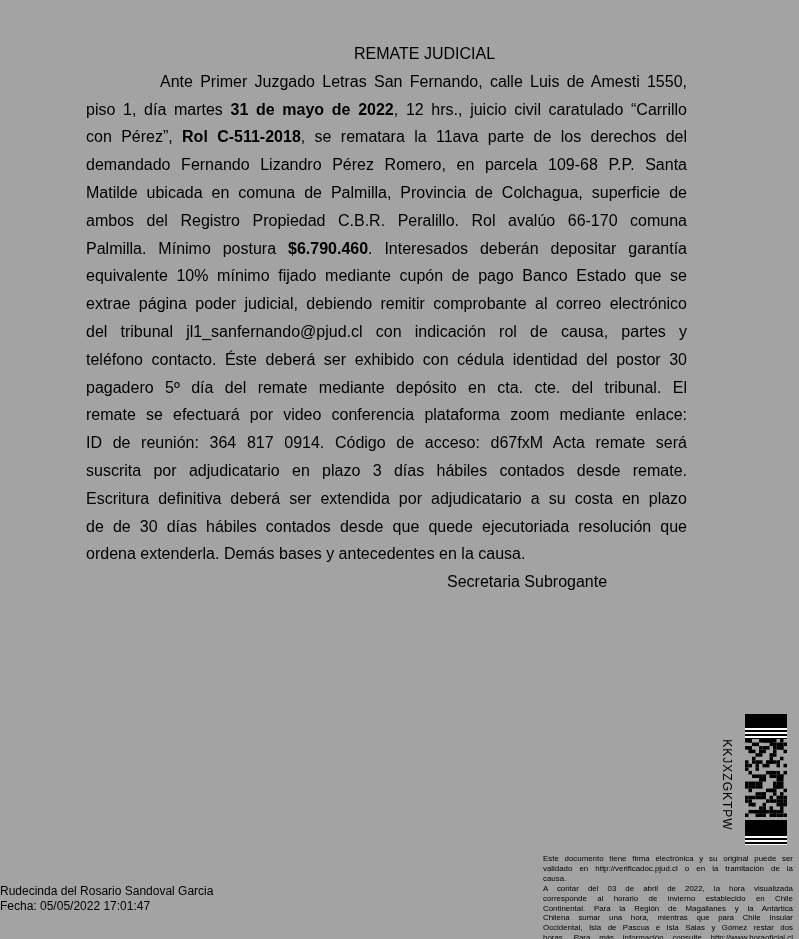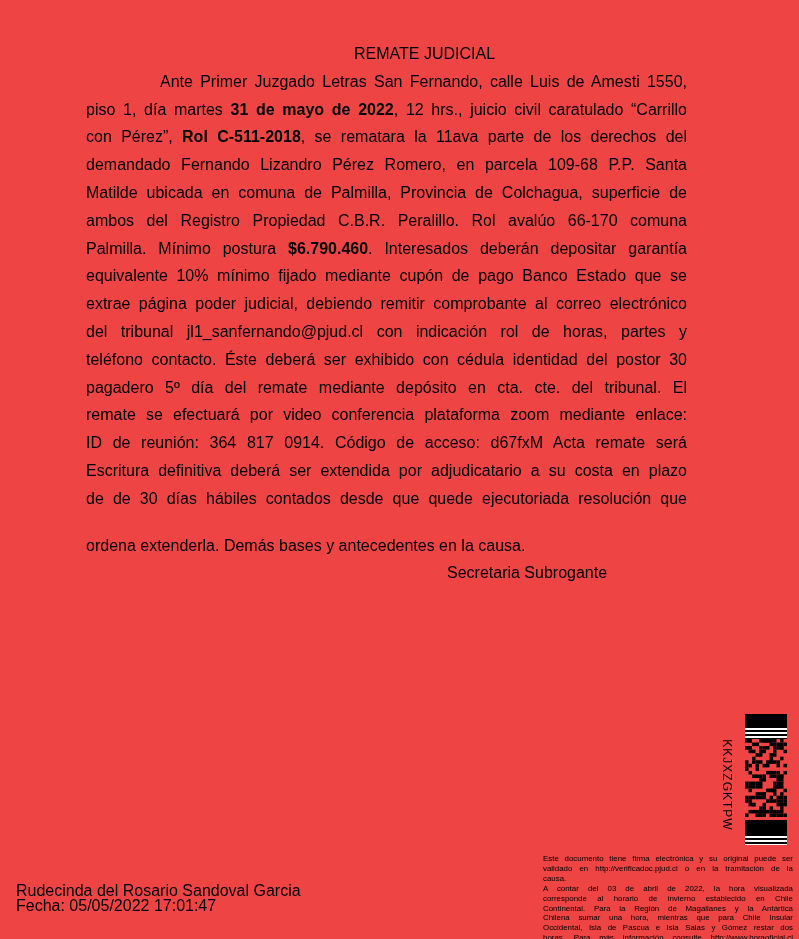--- a/index.html
+++ b/index.html
@@ -1,20 +1,20 @@
 <!DOCTYPE html>
 <html><head>
 <meta charset="utf-8">
 <style>
   html,body { margin:0; padding:0; background:#ffffff; }
   .page {
     position: relative;
     width: 799px;
     height: 939px;
-    background: #ef4444;
+    background: #a3a3a3;
     font-family: "Liberation Sans", sans-serif;
     color: #000000;
     overflow: hidden;
   }
   .doc-body {
     position: absolute;
     left: 86px;
     top: 40px;
     width: 601px;
     font-size: 16px;
@@ -24,21 +24,21 @@
     text-align: center;
     padding-left: 76px;
   }
   .para-lines > div {
     text-align: justify;
     text-align-last: justify;
     height: 27.8px;
     white-space: normal;
   }
   .para-lines > div:first-child { text-indent: 74px; }
-  .para-lines > div:last-child { text-align-last: left; margin-top: 19px; }
+  .para-lines > div:last-child { text-align-last: left; }
   .bold { font-weight: bold; }
   .signature-role {
     padding-left: 361px;
     white-space: nowrap;
   }
   
   .barcode {
     position: absolute;
     left: 745px;
     top: 714px;
@@ -78,23 +78,23 @@
     font-size: 7.9px;
     line-height: 9.9px;
   }
   .fine-print > div {
     text-align: justify;
     text-align-last: justify;
   }
   
   .footer-left {
     position: absolute;
-    left: 16px;
+    left: 0;
     top: 884px;
-    font-size: 16px;
+    font-size: 12px;
     line-height: 14.6px;
     white-space: nowrap;
   }
 </style>
 </head>
 <body>
 
 <div class="page">
 
   <div class="doc-body">
@@ -102,25 +102,26 @@
     <div class="para-lines">
         <div>Ante  Primer Juzgado Letras San Fernando,  calle Luis de Amesti 1550,</div>
         <div><span>piso 1, día martes </span><span class="bold">31 de mayo de 2022</span><span>, 12 hrs., juicio civil caratulado “Carrillo</span></div>
         <div><span>con Pérez”, </span><span class="bold">Rol C-511-2018</span><span>, se rematara la 11ava parte de los derechos del</span></div>
         <div>demandado Fernando Lizandro Pérez Romero, en parcela 109-68 P.P. Santa</div>
         <div>Matilde ubicada en comuna de Palmilla, Provincia de Colchagua, superficie de</div>
         <div>ambos del Registro Propiedad C.B.R. Peralillo. Rol avalúo 66-170 comuna</div>
         <div><span>Palmilla. Mínimo postura </span><span class="bold">$6.790.460</span><span>. Interesados deberán depositar garantía</span></div>
         <div>equivalente 10% mínimo fijado mediante cupón de pago Banco Estado que se</div>
         <div>extrae página poder judicial, debiendo remitir comprobante al correo electrónico</div>
-        <div>del tribunal jl1_sanfernando@pjud.cl con indicación rol de horas, partes y</div>
+        <div>del tribunal jl1_sanfernando@pjud.cl con indicación rol de causa, partes y</div>
         <div>teléfono contacto. Éste deberá ser exhibido con cédula identidad del postor 30</div>
         <div>pagadero 5º día del remate mediante depósito en cta. cte. del tribunal. El</div>
         <div>remate se efectuará por video conferencia plataforma zoom mediante enlace:</div>
         <div>ID de reunión: 364 817 0914. Código de acceso: d67fxM Acta remate será</div>
+        <div>suscrita por adjudicatario en plazo 3 días hábiles contados desde remate.</div>
         <div>Escritura definitiva deberá ser extendida por adjudicatario a su costa en plazo</div>
         <div>de de 30 días hábiles contados desde que quede ejecutoriada resolución que</div>
         <div>ordena extenderla. Demás bases y antecedentes en la causa.</div>
       </div>
     <div class="signature-role">Secretaria Subrogante</div>
   </div>
 
   <div class="barcode">
     <div class="bc-top-block"></div>
     <div class="bc-stripes-top"></div>

